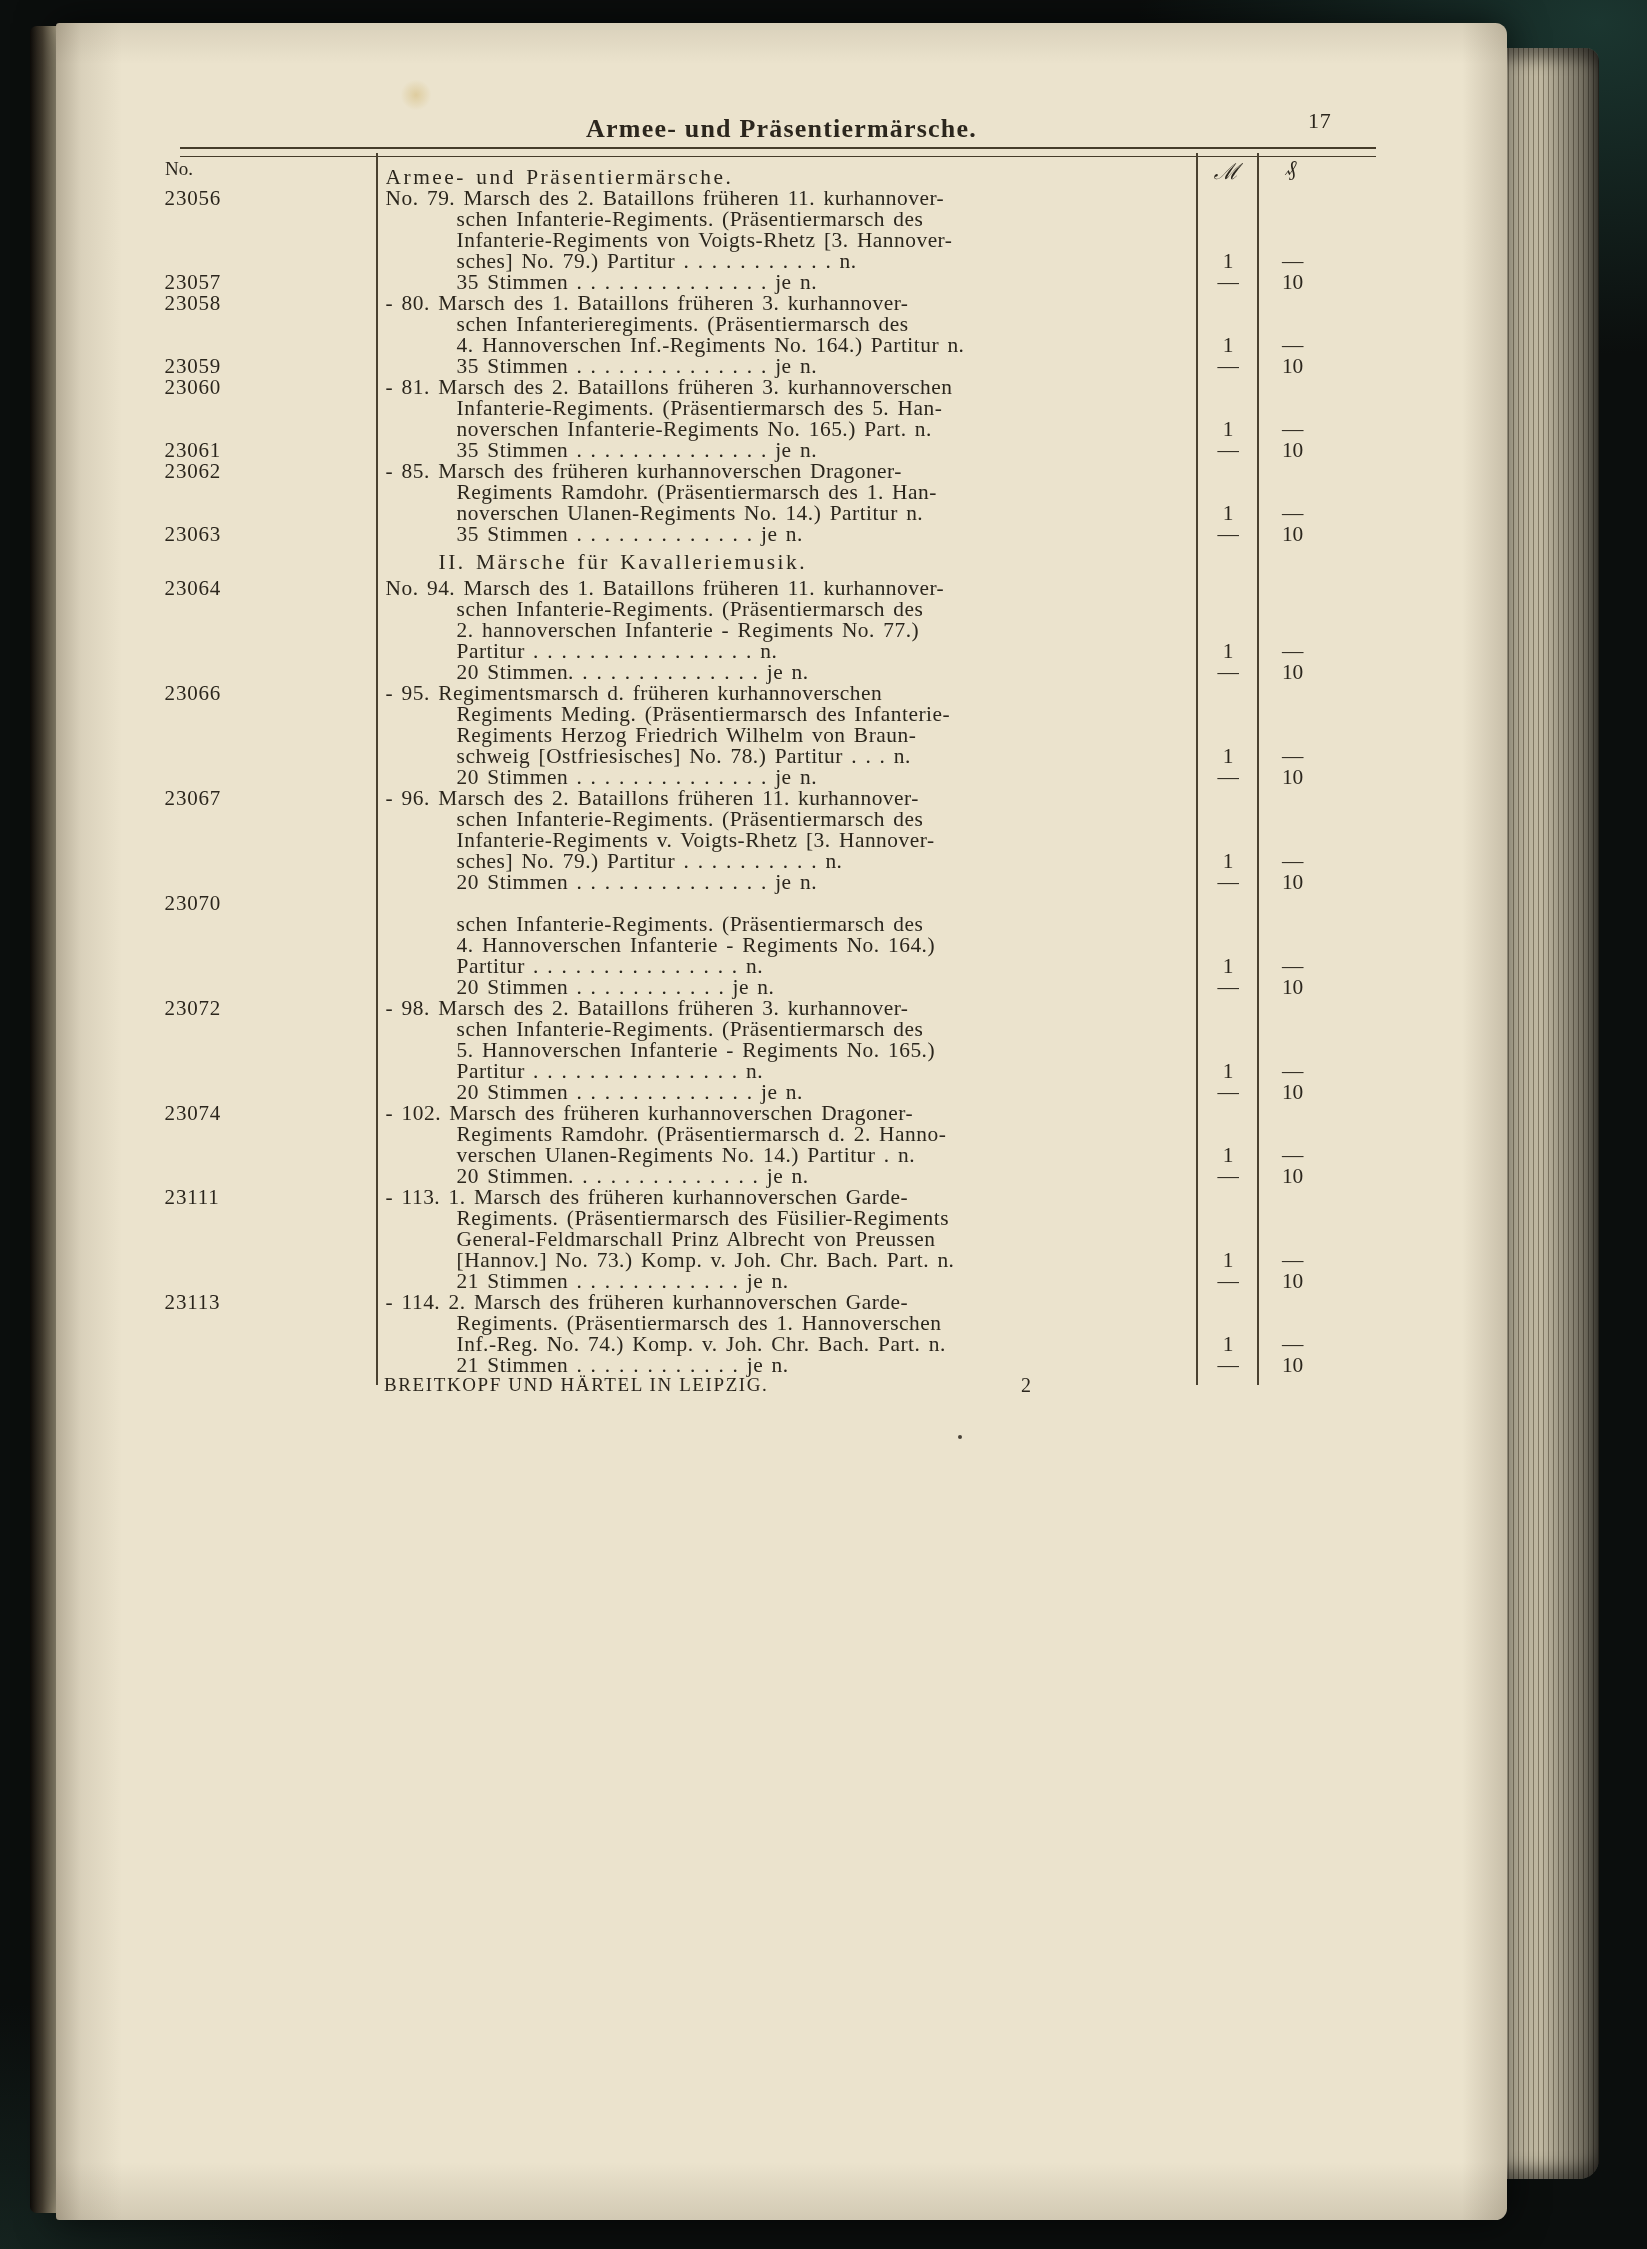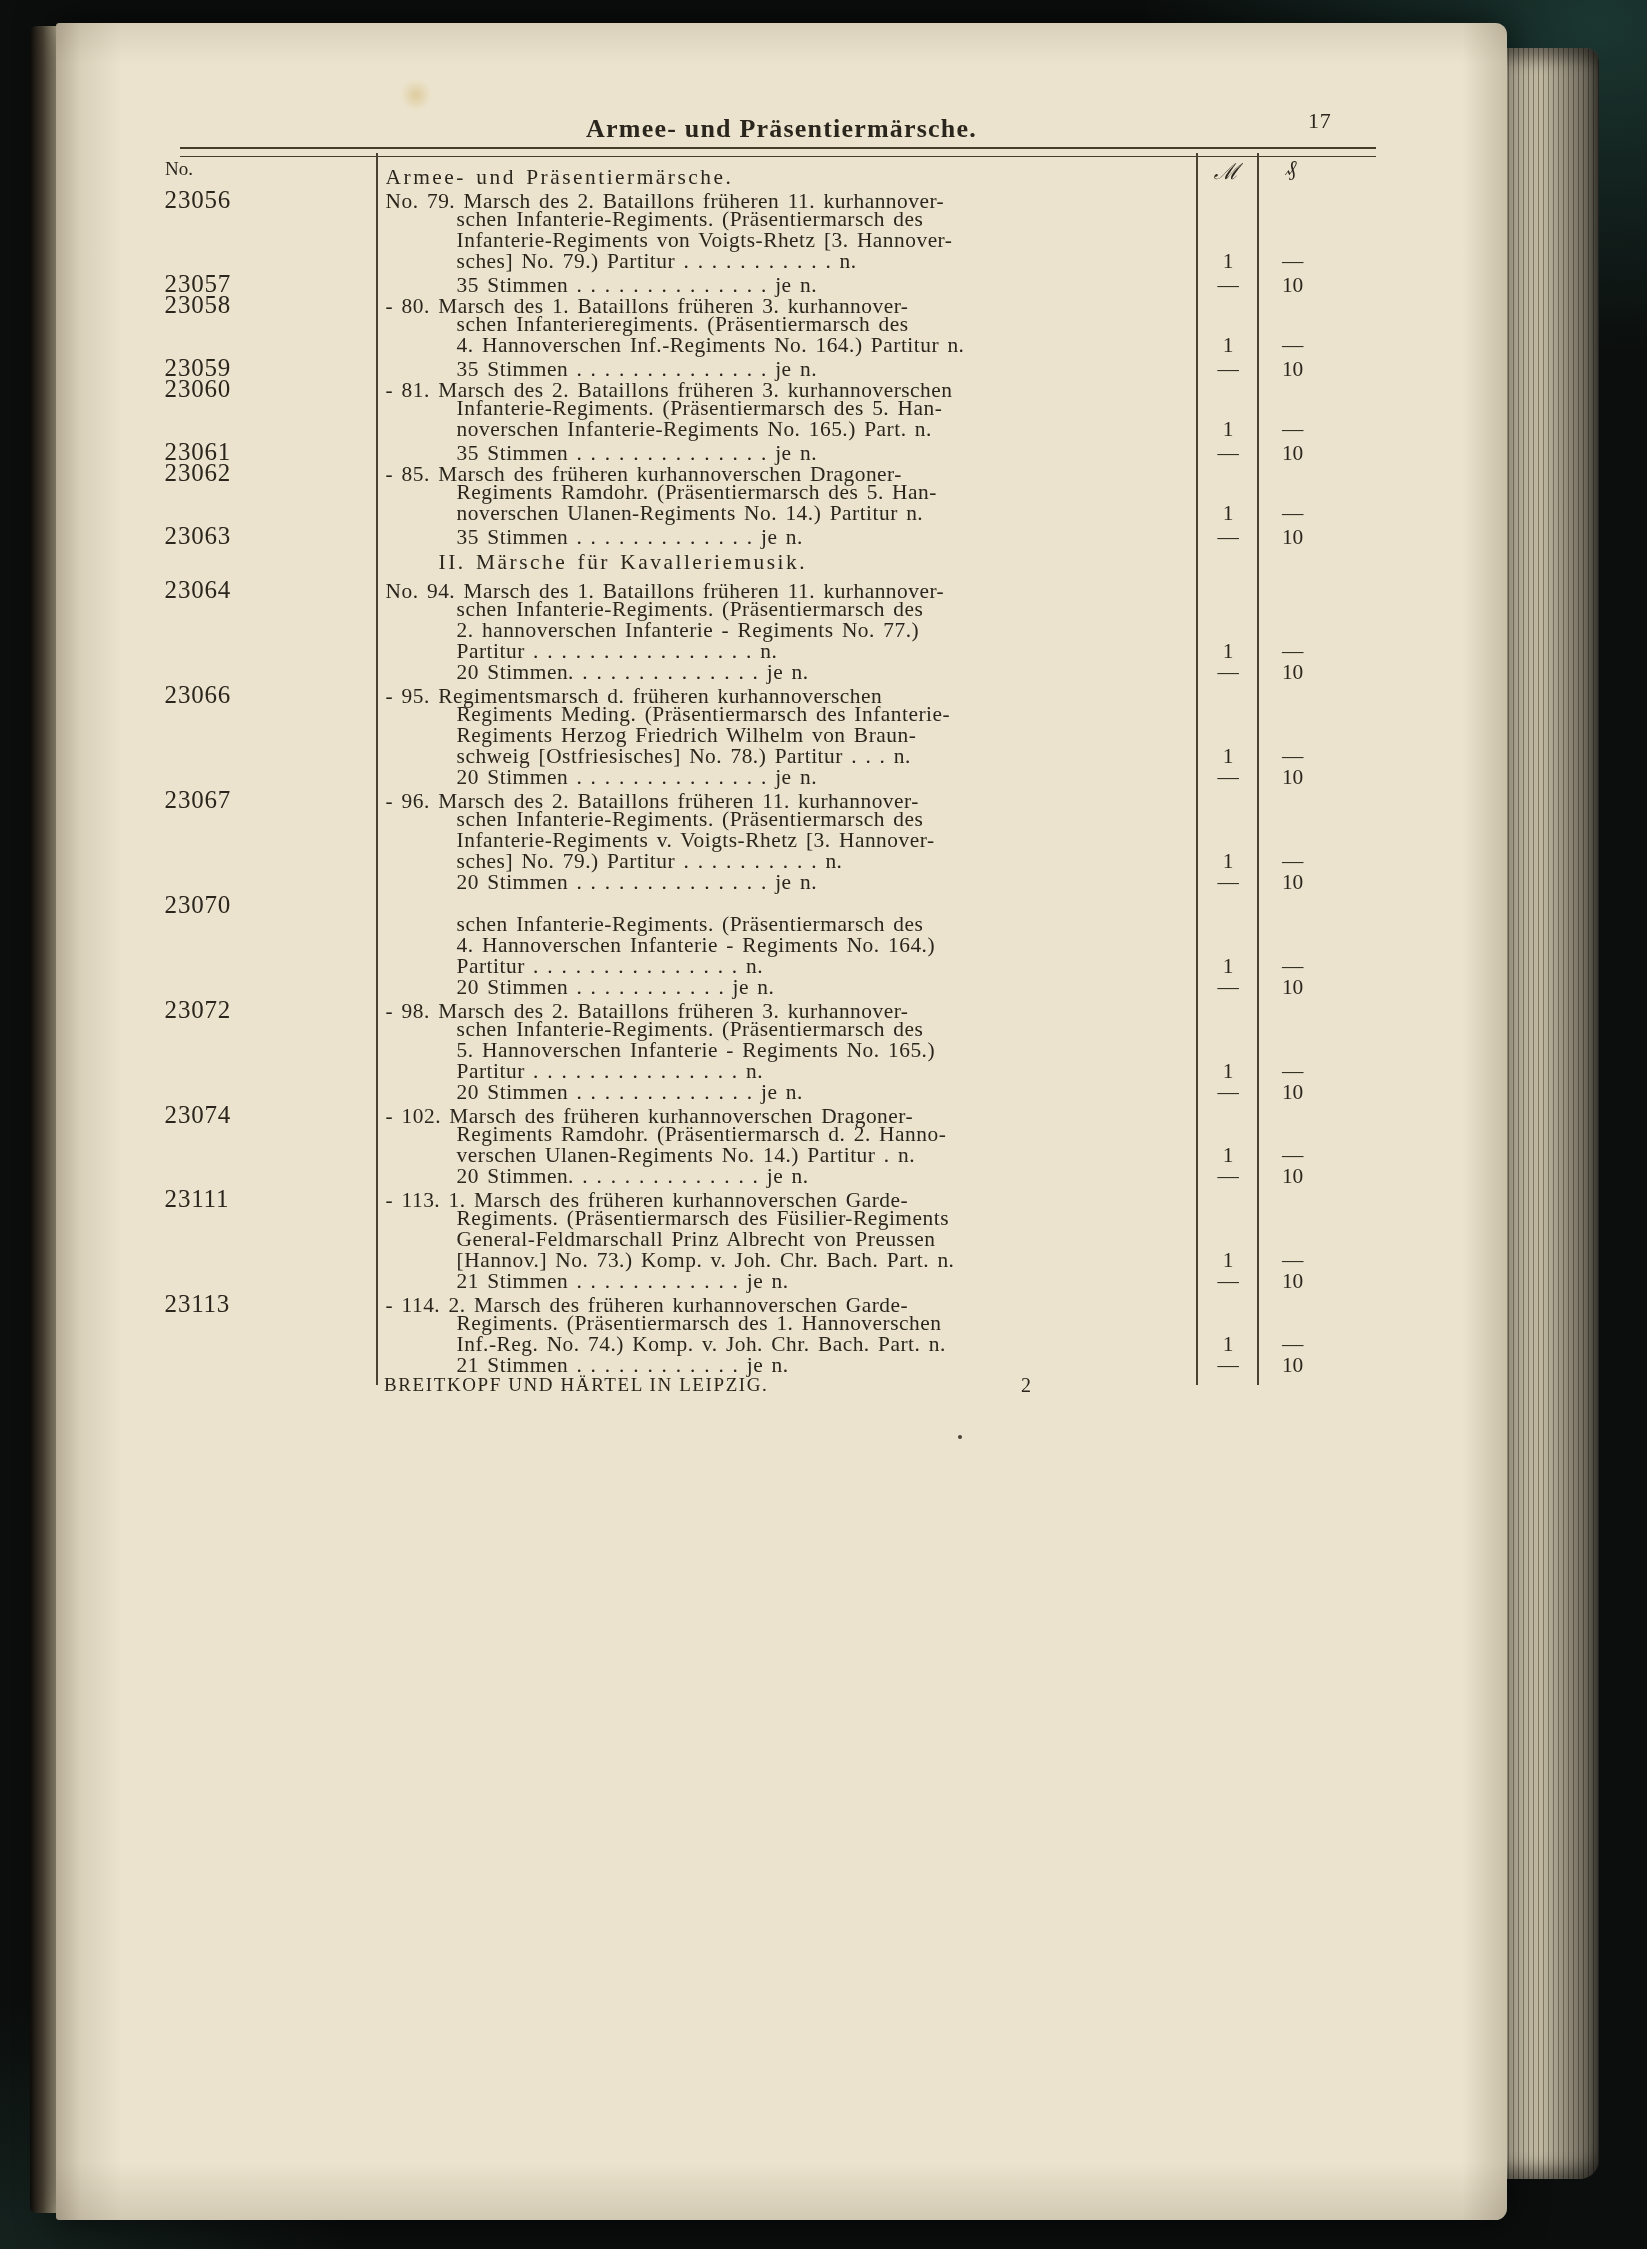--- a/index.html
+++ b/index.html
@@ -55,21 +55,21 @@
   .colhead-no { position: absolute; left: 109px; top: 135px; font-size: 19px; }
   .colhead-m  { position: absolute; left: 1140px; top: 132px; width: 61px; text-align: center; font-style: italic; font-size: 22px; }
   .colhead-pf { position: absolute; left: 1201px; top: 132px; width: 68px; text-align: center; font-style: italic; font-size: 22px; }
   .vrule { position: absolute; top: 130px; width: 1.6px; height: 1232px; background: #4a4130; }
   .vrule-no { left: 320px; }
   .vrule-m  { left: 1140px; }
   .vrule-pf { left: 1201px; }
 
   .rows { position: absolute; left: 107px; top: 142px; width: 1161px; }
   .row { display: flex; align-items: baseline; height: 21px; font-size: 21.4px; }
-  .c-no   { width: 221px; padding-left: 1.6px; font-size: 25px; letter-spacing: 0.8px; flex: none; font-family: Liberation Serif, serif; }
+  .c-no   { width: 221px; padding-left: 1.6px; font-size: 21px; letter-spacing: 0.8px; flex: none; font-family: Liberation Serif, serif; }
   .c-text { width: 812px; flex: none; white-space: nowrap; overflow: hidden;
             letter-spacing: 0.5px; word-spacing: 2.5px; }
   .c-text.ind { padding-left: 71px; box-sizing: border-box; }
   .c-m  { width: 61px;  text-align: center; flex: none; }
   .c-pf { width: 68px;  text-align: center; flex: none; }
   .row.section .c-text  { letter-spacing: 2.5px; }
   .row.section2 .c-text { letter-spacing: 2.5px; padding-left: 53px; box-sizing: border-box; }
   .row.section2 { margin-top: 7.4px; margin-bottom: 5px; }
 
   .footer-line {
@@ -186,21 +186,21 @@
         <span class="c-pf">10</span>
       </div>
       <div class="row">
         <span class="c-no">23062</span>
         <span class="c-text">- 85.  Marsch des früheren kurhannoverschen Dragoner-</span>
         <span class="c-m"></span>
         <span class="c-pf"></span>
       </div>
       <div class="row">
         <span class="c-no"></span>
-        <span class="c-text ind">Regiments Ramdohr. (Präsentiermarsch des 5. Han-</span>
+        <span class="c-text ind">Regiments Ramdohr. (Präsentiermarsch des 1. Han-</span>
         <span class="c-m"></span>
         <span class="c-pf"></span>
       </div>
       <div class="row">
         <span class="c-no"></span>
         <span class="c-text ind">noverschen Ulanen-Regiments No. 14.)  Partitur  n.</span>
         <span class="c-m">1</span>
         <span class="c-pf">—</span>
       </div>
       <div class="row">

